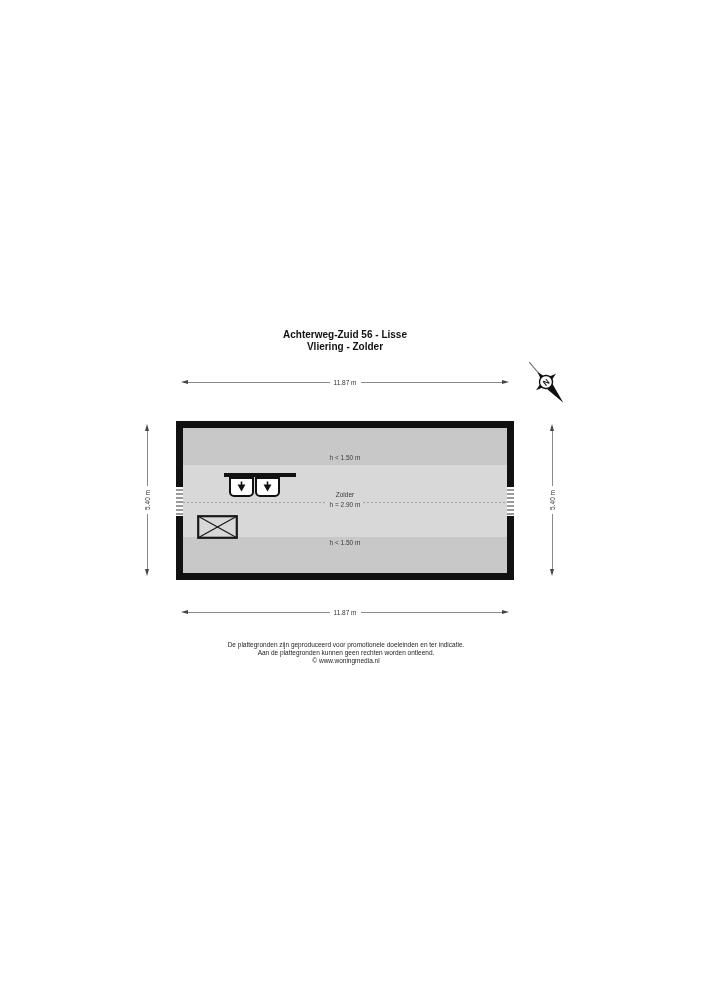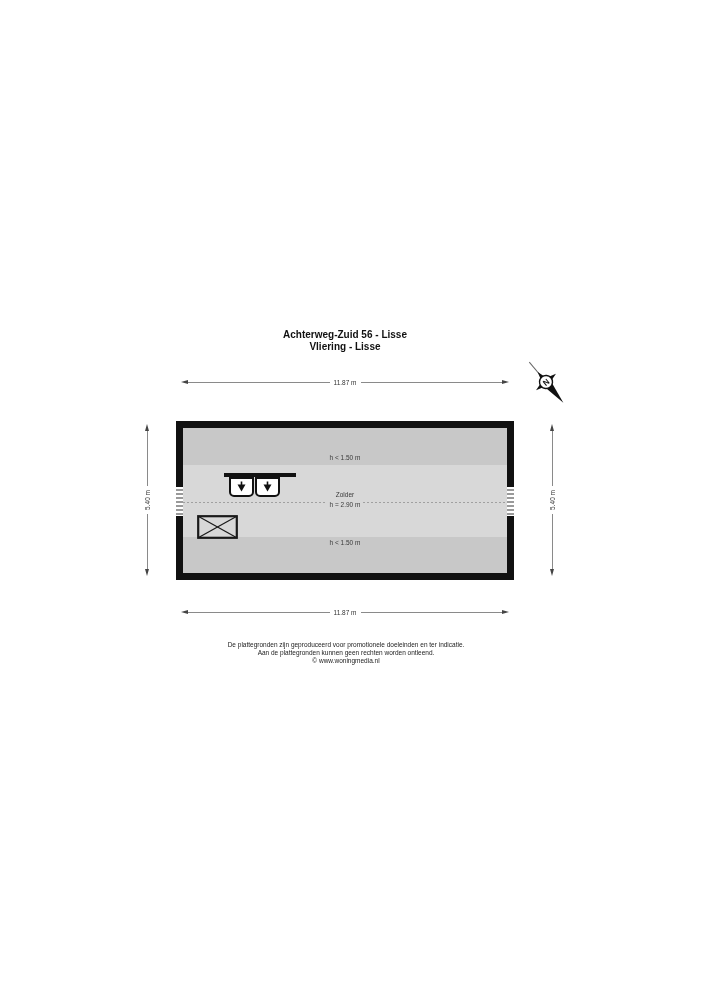--- a/index.html
+++ b/index.html
@@ -59,21 +59,21 @@
   .footer { position:absolute; left:96px; top:641px; width:500px; text-align:center;
             font-size:6.5px; line-height:8px; color:#222; }
 </style>
 </head>
 <body>
 
 <div class="canvas">
 
   <div class="title">
     <div>Achterweg-Zuid 56 - Lisse</div>
-    <div>Vliering - Lisse</div>
+    <div>Vliering - Zolder</div>
   </div>
 
   <svg class="compass" viewBox="0 0 62 62">
     <g transform="rotate(-40 28 30)">
       <line x1="28" y1="30" x2="28" y2="4" stroke="#666" stroke-width="1"></line>
       <polygon points="24,34 32,34 28,57" fill="#111"></polygon>
       <path d="M15,30 L25,27 L28,17 L31,27 L41,30 L31,33 L28,43 L25,33 Z" fill="#111"></path>
       <circle cx="28" cy="30" r="6.5" fill="#ffffff" stroke="#111" stroke-width="1.4"></circle>
       <text x="28" y="33" text-anchor="middle" font-size="8" font-weight="bold" font-family="Liberation Sans, sans-serif" fill="#111">N</text>
     </g>

